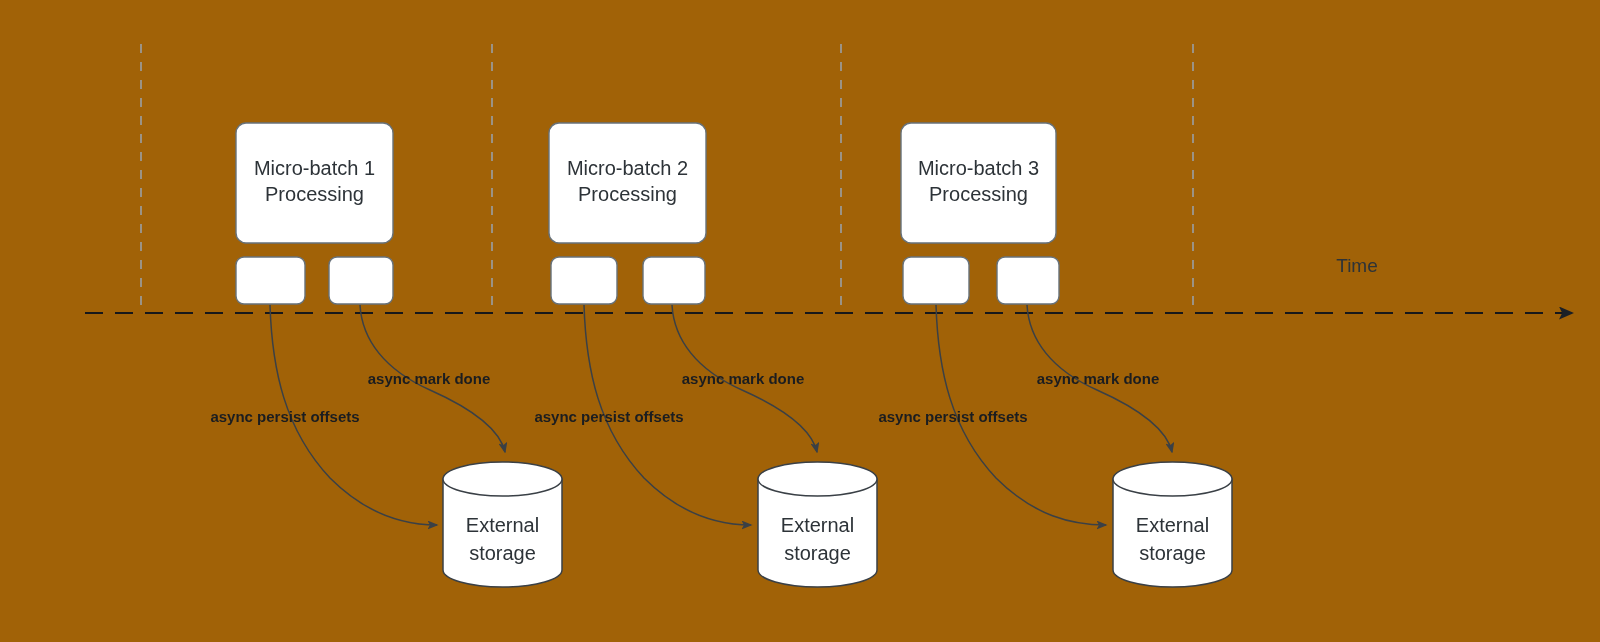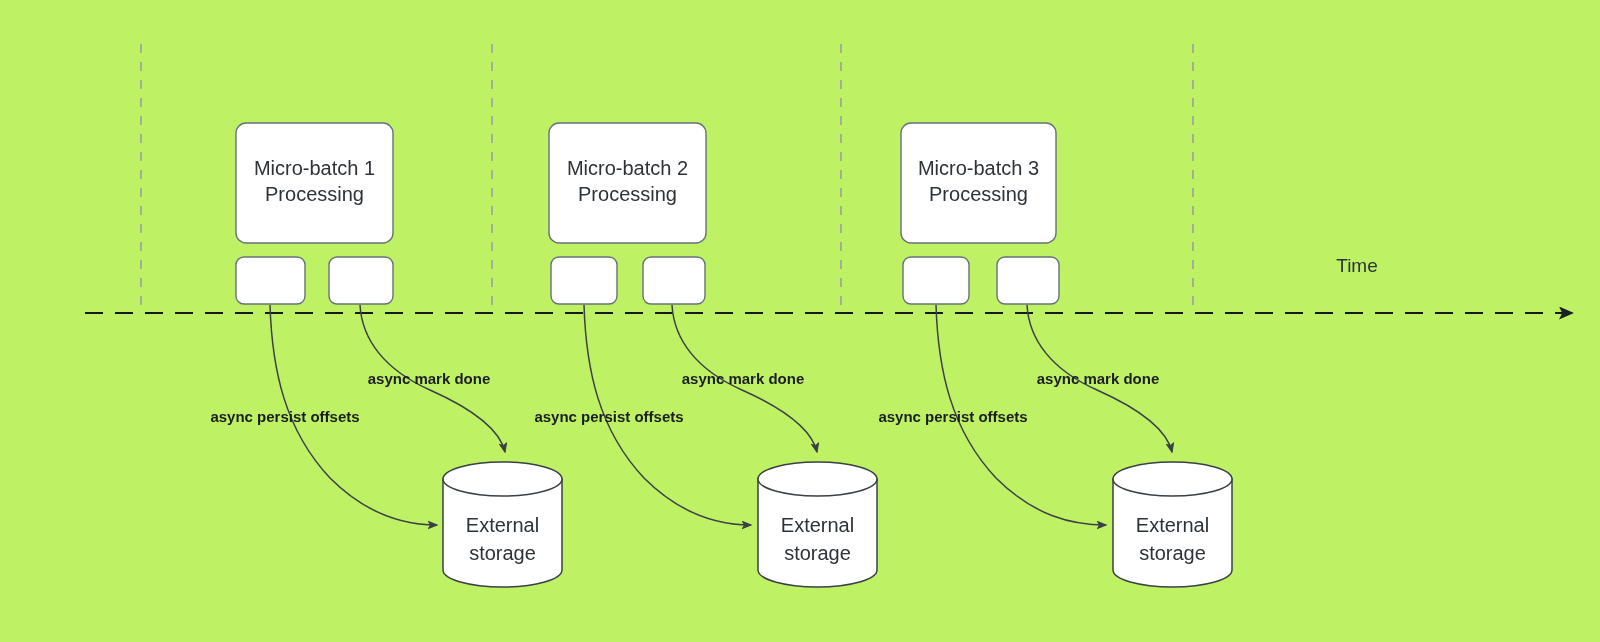--- a/index.html
+++ b/index.html
@@ -11,21 +11,21 @@
   body {
     width: 1600px;
     height: 642px;
     font-family: "Liberation Sans", sans-serif;
     overflow: hidden;
   }
   #diagram-root {
     position: relative;
     width: 1600px;
     height: 642px;
-    background: #bef264;
+    background: #a16207;
   }
   svg.layer {
     position: absolute;
     top: 0;
     left: 0;
     width: 1600px;
     height: 642px;
     overflow: visible;
   }
   .node-text {

